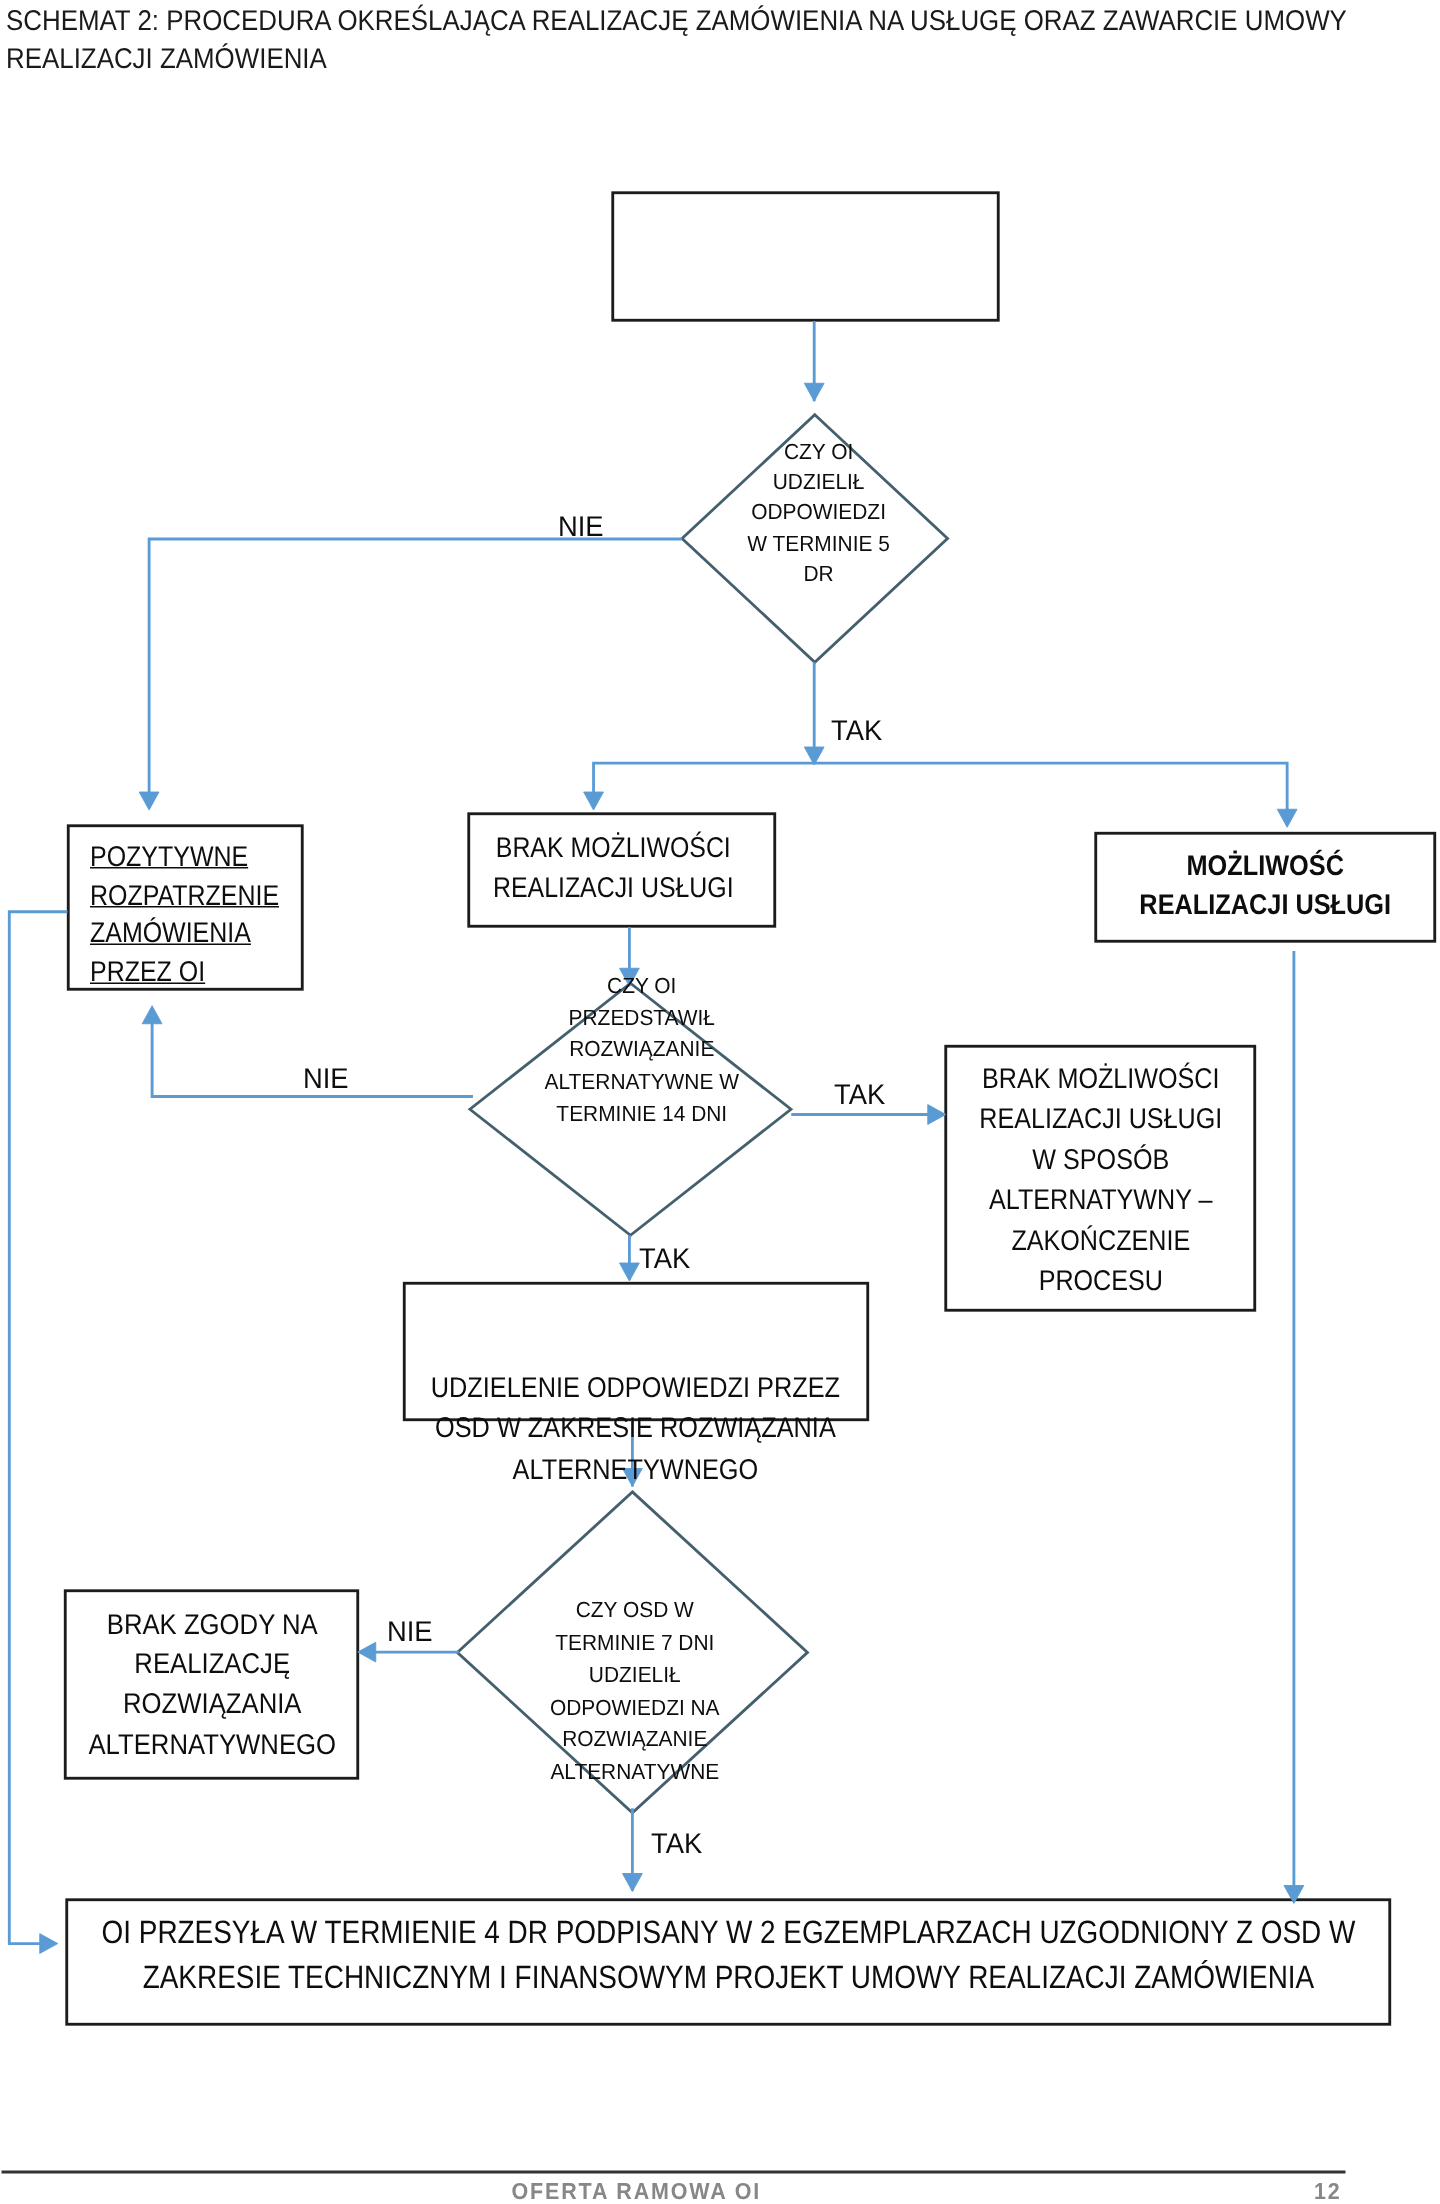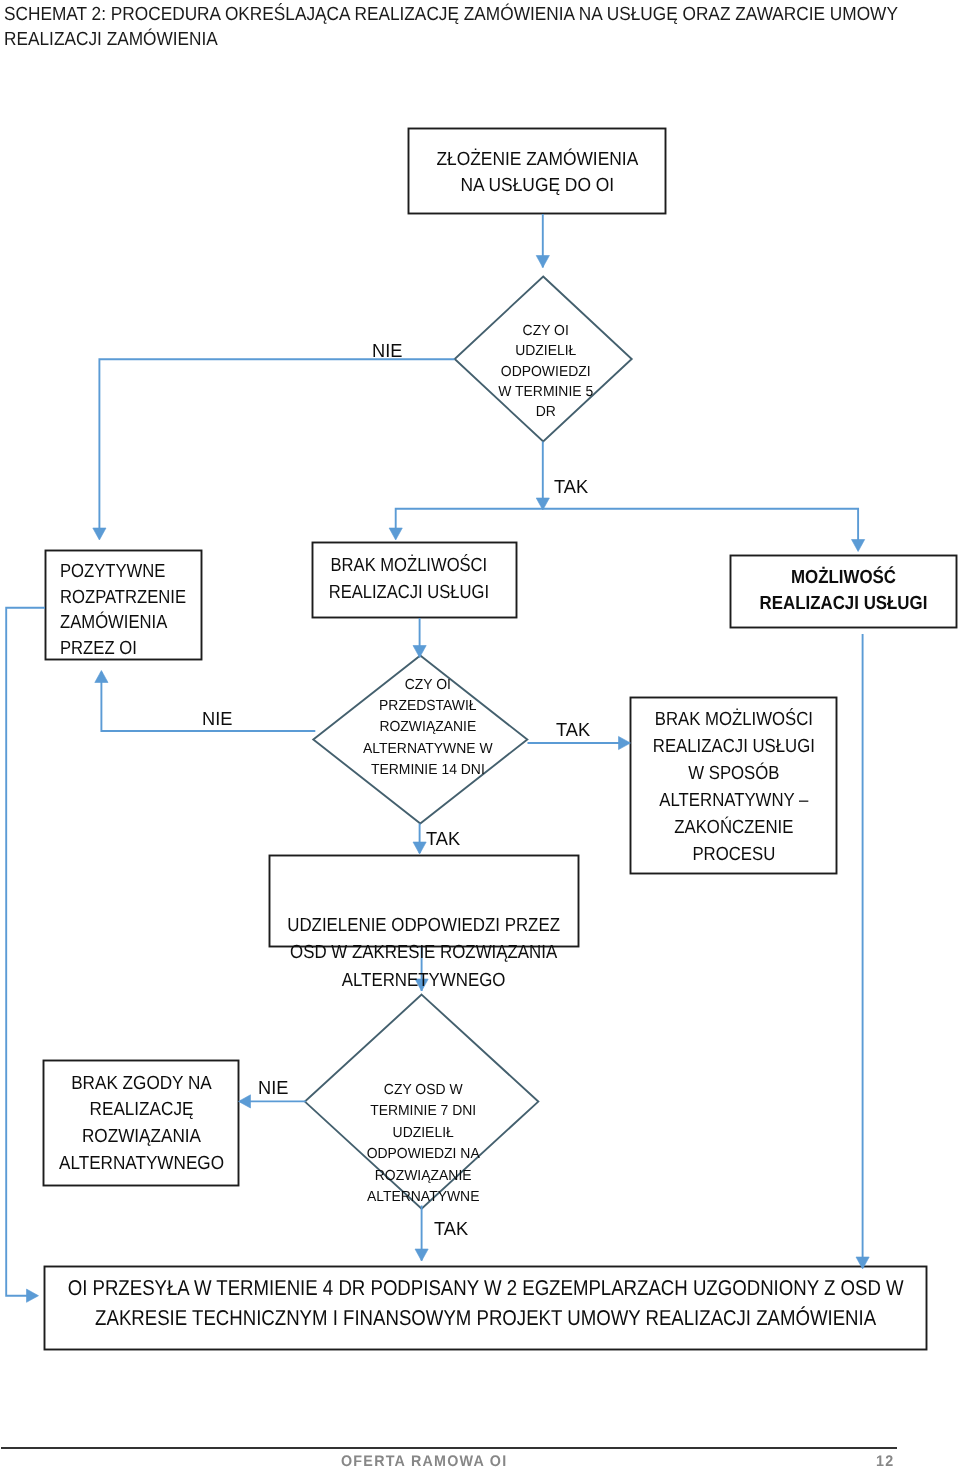--- a/index.html
+++ b/index.html
@@ -6,21 +6,21 @@
   body{width:960px;height:1469px;position:relative;overflow:hidden;
        font-family:"Liberation Sans","DejaVu Sans",sans-serif;color:#0d0d0d;
        -webkit-font-smoothing:antialiased;text-rendering:geometricPrecision;}
   .page{position:absolute;left:0;top:0;width:876px;height:1469px;}
   svg.conn{position:absolute;left:0;top:0;width:960px;height:1469px;overflow:visible;}
   .title{position:absolute;left:4px;top:1.5px;width:1040px;font-size:19px;line-height:25px;
          color:#1a1a1a;transform:scale3d(0.9085,1,1);transform-origin:left top;}
   .node{position:absolute;box-sizing:border-box;background:transparent;
         display:flex;align-items:center;justify-content:center;}
   .node > span{display:block;text-align:center;white-space:pre;}
-  .dia{position:absolute;display:flex;align-items:center;justify-content:center;}
+  .dia{position:absolute;display:flex;justify-content:center;}
   .dia > span{display:block;text-align:center;white-space:pre;position:relative;
               transform:scale3d(0.955,1,1);transform-origin:center center;}
   .lbl{position:absolute;white-space:nowrap;transform:scale3d(0.96,1,1);transform-origin:left center;}
   .hr{position:absolute;background:#333333;height:1.5px;}
   .foot{position:absolute;white-space:nowrap;color:#878787;font-size:15.4px;font-weight:bold;
         transform:scale3d(0.93,1,1);transform-origin:left center;letter-spacing:1.33px;}
 </style>
 </head>
 <body>
 
@@ -59,25 +59,21 @@
 <polygon points="415.0,979.0 428.20000000000005,979.0 421.6,991" fill="#5B9BD5" stroke="#5B9BD5" stroke-width="0.6"></polygon>
 <path d="M 305.9 1101.4 L 240 1101.4" stroke="#5B9BD5" stroke-width="1.9" fill="none" stroke-linecap="butt"></path>
 <polygon points="250.5,1094.8000000000002 250.5,1108.0 238.5,1101.4" fill="#5B9BD5" stroke="#5B9BD5" stroke-width="0.6"></polygon>
 <path d="M 421.6 1205.5 L 421.6 1260.5" stroke="#5B9BD5" stroke-width="1.9" fill="none" stroke-linecap="butt"></path>
 <polygon points="415.0,1249.0 428.20000000000005,1249.0 421.6,1261" fill="#5B9BD5" stroke="#5B9BD5" stroke-width="0.6"></polygon>
 <path d="M 862.6 634 L 862.6 1268" stroke="#5B9BD5" stroke-width="1.9" fill="none" stroke-linecap="butt"></path>
 <polygon points="856.0,1257.0 869.2,1257.0 862.6,1269" fill="#5B9BD5" stroke="#5B9BD5" stroke-width="0.6"></polygon>
 <path d="M 45 607.8 L 6.2 607.8 L 6.2 1295.7 L 36.5 1295.7" stroke="#5B9BD5" stroke-width="1.9" fill="none" stroke-linejoin="miter"></path>
 <polygon points="26.5,1289.1000000000001 26.5,1302.3 38.5,1295.7" fill="#5B9BD5" stroke="#5B9BD5" stroke-width="0.6"></polygon>
 </svg>
-<div class="node" style="left:408px;top:128px;width:258px;height:86px;">
-      <span style="font-size:19px;line-height:25.2px;text-align:center;position:relative;top:1.6px;left:0px;transform:scale3d(0.915,1,1);transform-origin:center center;">ZŁOŻENIE ZAMÓWIENIA
-NA USŁUGĘ DO OI</span>
-    </div>
-<div class="node" style="left:45px;top:550px;width:157px;height:110px;padding-left:17px;">
+<div class="node" style="left:45px;top:550px;width:157px;height:110px;padding-left:17px;text-decoration:underline;">
       <span style="font-size:19px;line-height:25.6px;text-align:left;position:relative;top:5.2px;left:0px;transform:scale3d(0.876,1,1);transform-origin:left center;">POZYTYWNE
 ROZPATRZENIE
 ZAMÓWIENIA
 PRZEZ OI</span>
     </div>
 <div class="node" style="left:312px;top:542px;width:205px;height:76px;">
       <span style="font-size:19px;line-height:26.9px;text-align:center;position:relative;top:0.2px;left:-5.5px;transform:scale3d(0.873,1,1);transform-origin:center center;">BRAK MOŻLIWOŚCI
 REALIZACJI USŁUGI</span>
     </div>
 <div class="node" style="left:730px;top:555px;width:227px;height:73px;font-weight:bold;">

